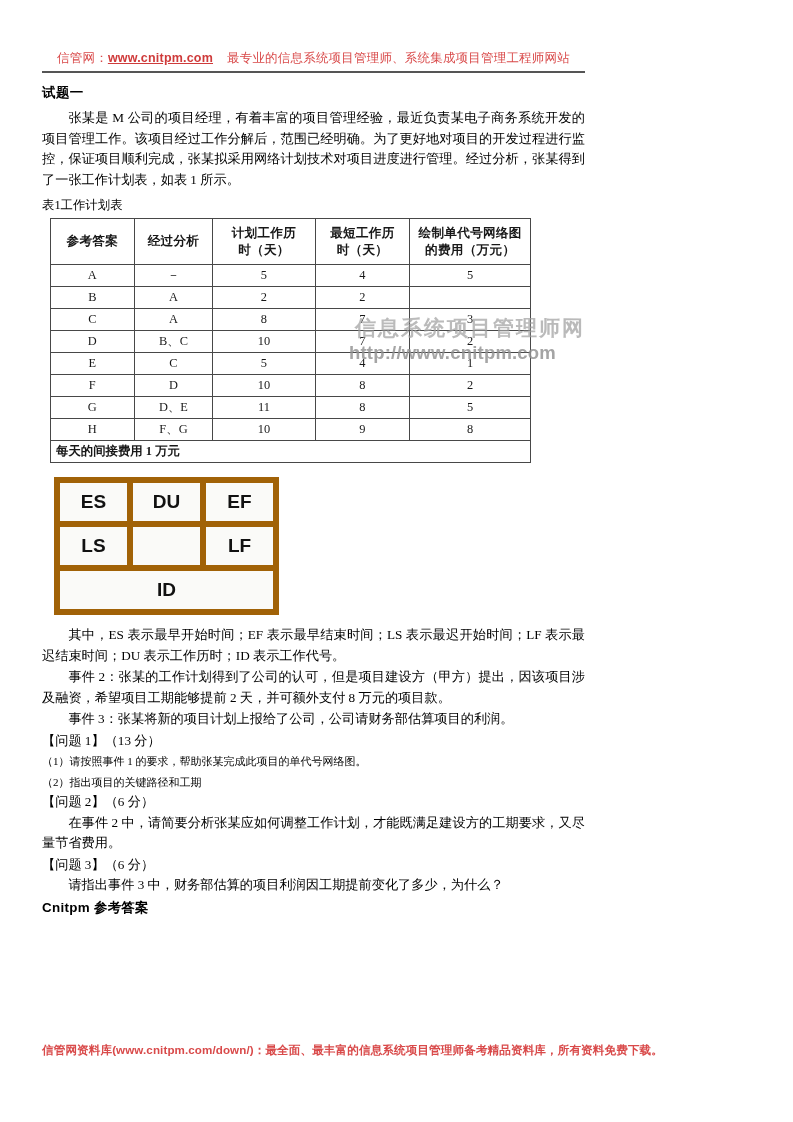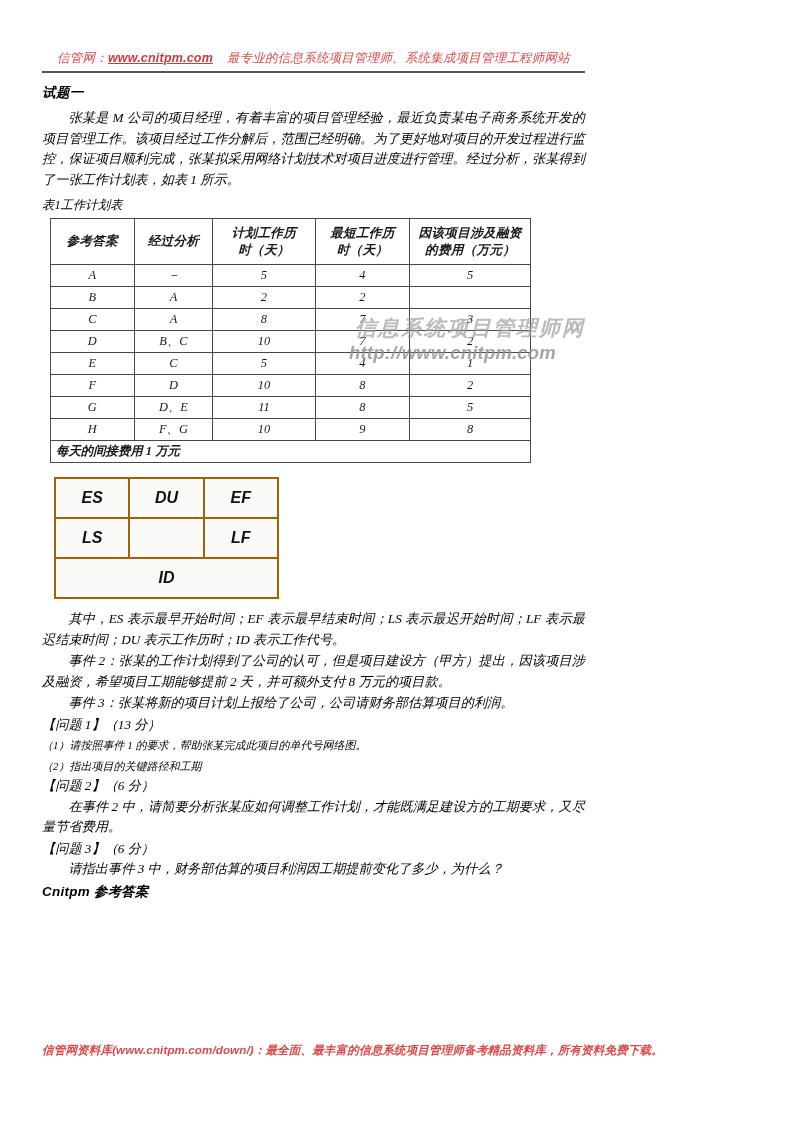--- a/index.html
+++ b/index.html
@@ -15,21 +15,20 @@
     color: #000000;
     overflow: hidden;
   }
 
   .page {
     position: relative;
     width: 627px;
     height: 1122px;
     box-sizing: border-box;
     padding: 0 64px;
-    font-style: italic;
   }
 
   
   .site-header {
     position: absolute;
     left: 42px;
     right: 42px;
     top: 50px;
     text-align: center;
     border-bottom: 2px solid #555;
@@ -164,27 +163,27 @@
   }
 
   
   .node-wrap { margin: 14px 0 10px 12px; }
   table.node-diagram {
     border-collapse: collapse;
     width: 225px;
     background: #fafaf8;
   }
   table.node-diagram td {
-    border: 2px solid #a16207;
+    border: 6px solid #a16207;
     height: 36px;
     text-align: center;
     vertical-align: middle;
     font-family: "Liberation Sans", sans-serif;
     font-weight: bold;
-    font-size: 16px;
+    font-size: 19px;
     color: #111;
     width: 33.33%;
   }
   table.node-diagram td.blank { color: transparent; }
 
   
   .q-head {
     font-size: 13.2px;
     line-height: 20.5px;
     margin: 0;
@@ -255,21 +254,21 @@
             </th>
             <th class="col-c">
               <div>计划工作历</div>
               <div>时（天）</div>
             </th>
             <th class="col-d">
               <div>最短工作历</div>
               <div>时（天）</div>
             </th>
             <th class="col-e">
-              <div>因该项目涉及融资</div>
+              <div>绘制单代号网络图</div>
               <div>的费用（万元）</div>
             </th>
           </tr>
         </thead>
         <tbody>
           <tr>
             <td>A</td>
             <td>－</td>
             <td>5</td>
             <td>4</td>

